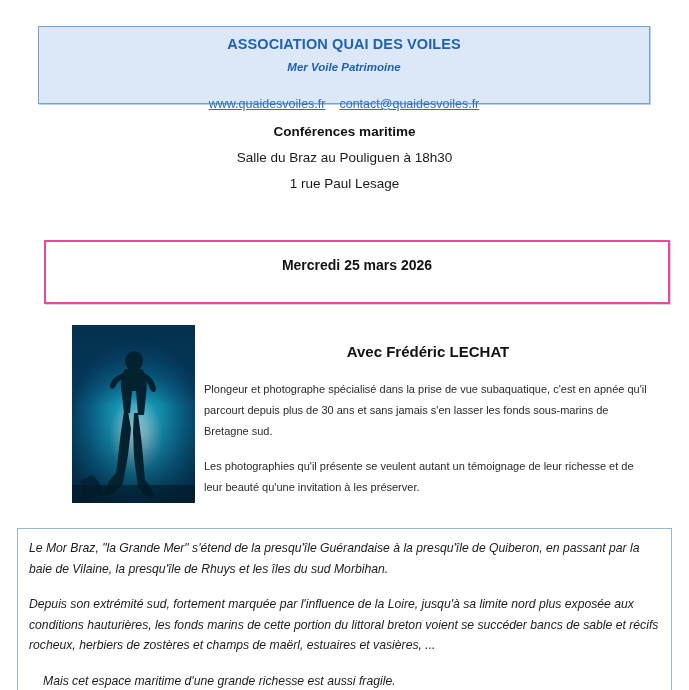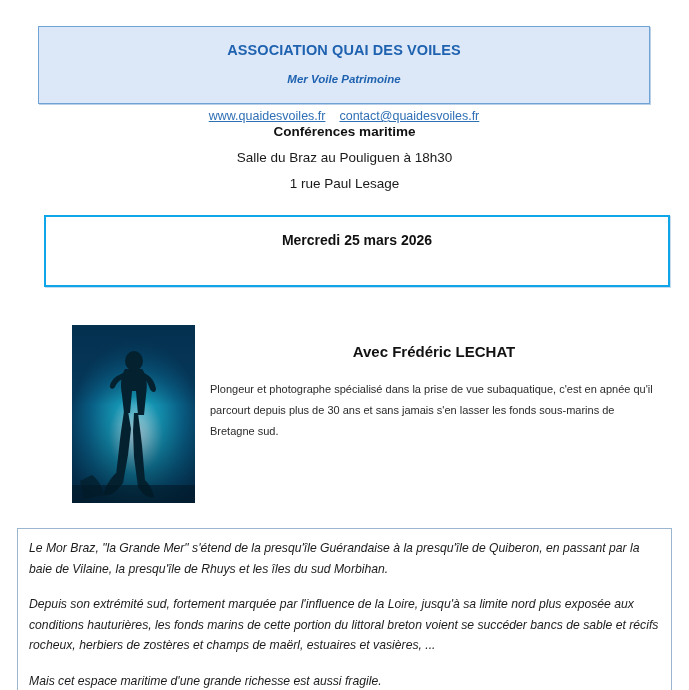--- a/index.html
+++ b/index.html
@@ -23,36 +23,36 @@
     position: absolute;
     left: 38px;
     top: 26px;
     width: 612px;
     height: 78px;
     box-sizing: border-box;
     background: #dce8f7;
     border: 1px solid #6fa3d6;
     box-shadow: 1px 1px 0 #b9d0e8;
     text-align: center;
-    padding-top: 13px;
+    padding-top: 7px;
   }
   .assoc-title {
     font-size: 14.5px;
     font-weight: bold;
     color: #1f62b0;
     letter-spacing: 0.1px;
     line-height: 20px;
   }
   .assoc-sub {
     font-size: 11.5px;
     font-weight: bold;
     font-style: italic;
     color: #1f62b0;
     line-height: 20px;
-    margin-top: 9px;
+    margin-top: 3px;
   }
   .assoc-links {
     margin-top: 18px;
     line-height: 18px;
     font-size: 12.5px;
     color: #2f6fb5;
   }
   .assoc-links a {
     color: #2f6fb5;
     text-decoration: underline;
@@ -85,26 +85,26 @@
   .rdv-line {
     font-size: 13.5px;
     color: #1a1a1a;
     line-height: 26px;
   }
 
   
   .date-box {
     position: absolute;
     left: 44px;
-    top: 215px;
+    top: 240px;
     width: 626px;
-    height: 72px;
+    height: 64px;
     box-sizing: border-box;
     background: #ffffff;
-    border: 2px solid #0ea5e9;
+    border: 2px solid #ec4899;
     box-shadow: 1px 1px 0 #c7dcef;
     text-align: center;
     padding-top: 11px;
   }
   .date-line {
     font-size: 14px;
     font-weight: bold;
     color: #111111;
     line-height: 24px;
   }
@@ -123,21 +123,21 @@
     top: 325px;
     width: 123px;
     height: 178px;
     overflow: hidden;
     background: #05304d;
   }
   .photo svg { display: block; }
 
   .speaker-area {
     position: absolute;
-    left: 210px;
+    left: 204px;
     top: 341px;
     width: 448px;
   }
   .speaker-name {
     font-size: 15px;
     font-weight: bold;
     color: #111111;
     text-align: center;
     line-height: 22px;
     margin-bottom: 16px;
@@ -164,21 +164,21 @@
     overflow: hidden;
   }
   .desc-para {
     font-size: 12.2px;
     font-style: italic;
     color: #1c1c1c;
     line-height: 20.5px;
     margin: 0 0 15px 0;
     text-align: left;
   }
-  .desc-para.tight { margin-bottom: 0; }
+  .desc-para.tight { margin-bottom: 0; margin-left: 14px; }
 </style>
 </head>
 <body>
 
 <div class="assoc-box">
   <div class="assoc-title">ASSOCIATION QUAI DES VOILES</div>
   <div class="assoc-sub">Mer Voile Patrimoine</div>
   <div class="assoc-links">
     <a href="#">www.quaidesvoiles.fr</a><span class="link-gap"></span><a href="#">contact@quaidesvoiles.fr</a>
   </div>
@@ -224,20 +224,21 @@
       <path d="M72 154 C78 160 81 166 82 172 C77 174 70 170 67 162 Z"></path>
       <path d="M20 150 C26 154 30 162 32 170 L12 174 L8 156 Z" opacity="0.85"></path>
     </g>
     <rect x="0" y="160" width="123" height="18" fill="#021826" opacity="0.6"></rect>
   </svg>
 </div>
 
 <div class="speaker-area">
   <div class="speaker-name">Avec Frédéric LECHAT</div>
   <p class="speaker-para">Plongeur et photographe spécialisé dans la prise de vue subaquatique, c'est en apnée qu'il parcourt depuis plus de 30 ans et sans jamais s'en lasser les fonds sous-marins de Bretagne sud.</p>
+  <p class="speaker-para">Les photographies qu'il présente se veulent autant un témoignage de leur richesse et de leur beauté qu'une invitation à les préserver.</p>
 </div>
 
 <div class="desc-box">
   <p class="desc-para">Le Mor Braz, "la Grande Mer" s'étend de la presqu'île Guérandaise à la presqu'île de Quiberon, en passant par la baie de Vilaine, la presqu'île de Rhuys et les îles du sud Morbihan.</p>
   <p class="desc-para">Depuis son extrémité sud, fortement marquée par l'influence de la Loire, jusqu'à sa limite nord plus exposée aux conditions hauturières, les fonds marins de cette portion du littoral breton voient se succéder bancs de sable et récifs rocheux, herbiers de zostères et champs de maërl, estuaires et vasières, ...</p>
   <p class="desc-para tight">Mais cet espace maritime d'une grande richesse est aussi fragile.</p>
 
 </div>
 
 </body></html>

